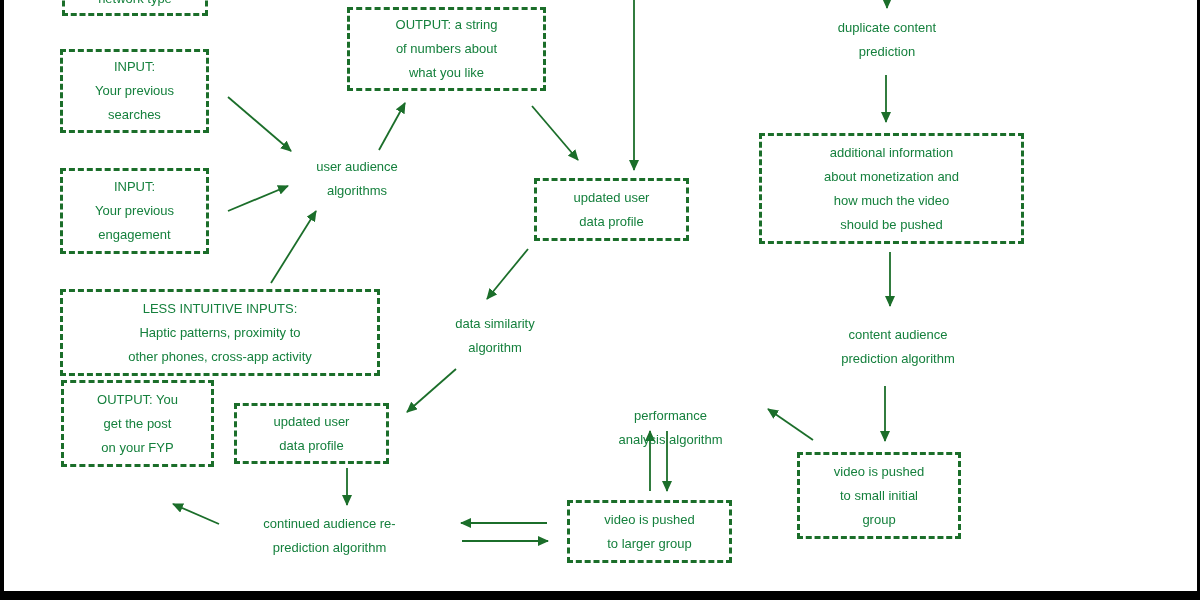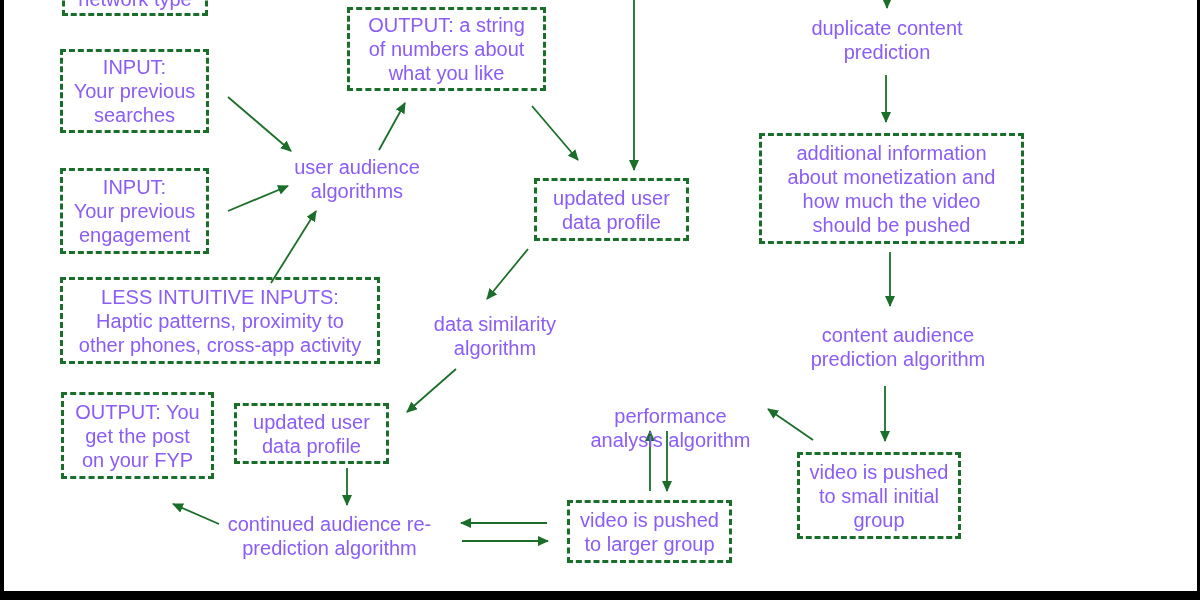--- a/index.html
+++ b/index.html
@@ -7,22 +7,22 @@
     position:relative;width:1200px;height:600px;background:#ffffff;
     overflow:hidden;font-family:"Liberation Sans",sans-serif;color:#1b1b1b;
   }
   .frame{position:absolute;background:#000000;}
   .frame-left{left:0;top:0;width:4px;height:600px;}
   .frame-right{right:0;top:0;width:3px;height:600px;}
   .frame-bottom{left:0;bottom:0;width:1200px;height:9px;}
   .node{
     position:absolute;box-sizing:border-box;
     display:flex;align-items:center;justify-content:center;
-    text-align:center;font-size:20px;line-height:24px;
-    white-space:pre-line;color:#8b5cf6;
+    text-align:center;font-size:13px;line-height:24px;
+    white-space:pre-line;color:#15803d;
   }
   .boxed{border:3px dashed #1b6e2a;padding:3px 6px;}
   .clipped{align-items:flex-end;padding-bottom:2px;}
   #edges{position:absolute;left:0;top:0;width:1200px;height:600px;pointer-events:none;}
   #edges line{stroke:#1b6e2a;stroke-width:1.8;}
 </style>
 </head>
 <body>
 
 <div id="canvas">
@@ -57,37 +57,37 @@
   <div class="node boxed clipped" style="left:62px;top:-38px;width:146px;height:54px;">network type</div>
 
   <div class="node boxed" style="left:60px;top:49px;width:149px;height:84px;">INPUT:
 Your previous
 searches</div>
 
   <div class="node boxed" style="left:60px;top:168px;width:149px;height:86px;">INPUT:
 Your previous
 engagement</div>
 
-  <div class="node boxed" style="left:60px;top:277px;width:320px;height:87px;">LESS INTUITIVE INPUTS:
+  <div class="node boxed" style="left:60px;top:289px;width:320px;height:87px;">LESS INTUITIVE INPUTS:
 Haptic patterns, proximity to
 other phones, cross-app activity</div>
 
   <div class="node boxed" style="left:347px;top:7px;width:199px;height:84px;">OUTPUT: a string
 of numbers about
 what you like</div>
 
   <div class="node boxed" style="left:534px;top:178px;width:155px;height:63px;">updated user
 data profile</div>
 
   <div class="node boxed" style="left:759px;top:133px;width:265px;height:111px;">additional information
 about monetization and
 how much the video
 should be pushed</div>
 
-  <div class="node boxed" style="left:61px;top:392px;width:153px;height:87px;">OUTPUT: You
+  <div class="node boxed" style="left:61px;top:380px;width:153px;height:87px;">OUTPUT: You
 get the post
 on your FYP</div>
 
   <div class="node boxed" style="left:234px;top:403px;width:155px;height:61px;">updated user
 data profile</div>
 
   <div class="node boxed" style="left:567px;top:500px;width:165px;height:63px;">video is pushed
 to larger group</div>
 
   <div class="node boxed" style="left:797px;top:452px;width:164px;height:87px;">video is pushed

